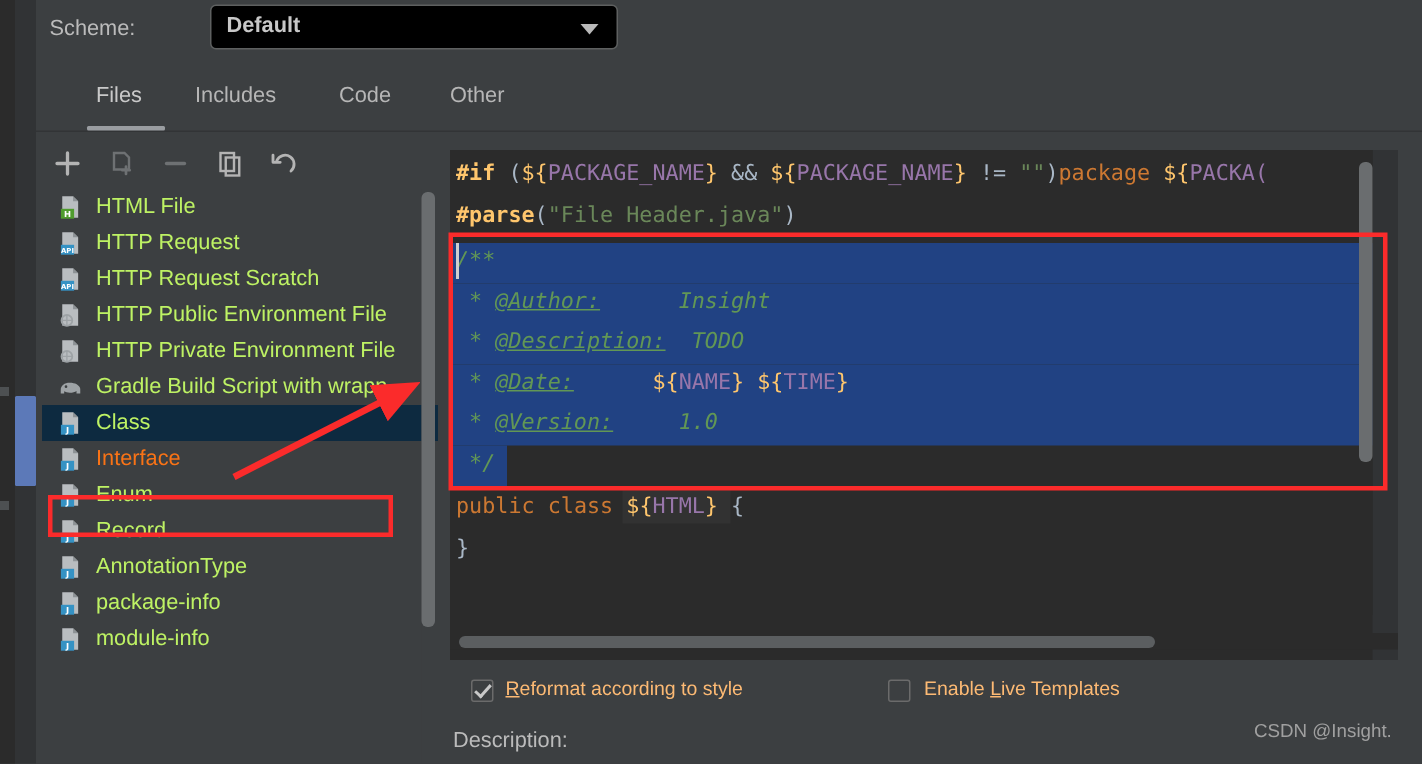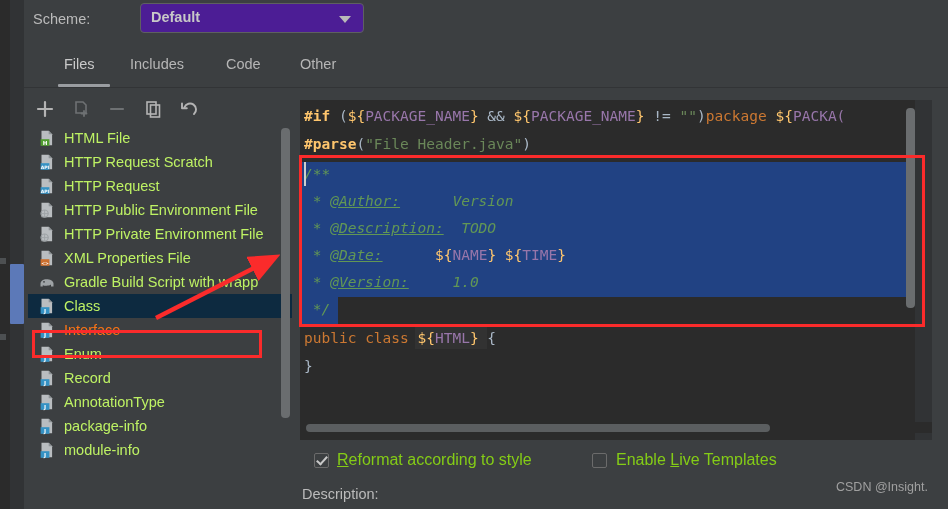--- a/index.html
+++ b/index.html
@@ -13,22 +13,22 @@
   
   #edge-strip{position:absolute;left:0;top:0;width:24px;height:509px;background:#313335;}
   #edge-strip .dark{position:absolute;left:0;top:0;width:10px;height:509px;background:#2b2b2b;}
   #edge-strip .thumb{position:absolute;left:10px;width:14px;background:#5c79b8;border-radius:1px;}
   #edge-strip .tickA{position:absolute;left:0;width:6px;height:6px;background:#4d5052;}
 
   
   #scheme-row{position:absolute;left:24px;top:0;width:924px;height:40px;}
   #scheme-label{position:absolute;left:9px;top:11px;font-size:14.5px;color:#bbbbbb;}
   #scheme-select{
-    position:absolute;left:116px;top:3px;width:224px;height:30px;
-    background:#4c1d95;border:1px solid #5e6060;border-radius:4px;
+    position:absolute;left:116px;top:3px;width:272px;height:30px;
+    background:#000000;border:1px solid #5e6060;border-radius:4px;
     box-sizing:border-box;
   }
   #scheme-select .val{position:absolute;left:10px;top:5px;font-size:14.5px;font-weight:bold;color:#c8c8c8;}
   #scheme-select .chev{position:absolute;right:12px;top:12px;width:0;height:0;
     border-left:6px solid transparent;border-right:6px solid transparent;border-top:7px solid #b9b9b9;}
 
   
   #tabbar{position:absolute;left:24px;top:44px;width:924px;height:44px;}
   #tabbar .tab{position:absolute;top:12px;font-size:14.5px;color:#b6b6b6;cursor:default;}
   #tabbar .tab.active{color:#c9c9c9;}
@@ -67,21 +67,21 @@
   #ed-vthumb{position:absolute;left:906px;width:9px;background:#6a6d6f;border-radius:4px;}
   #ed-htrack{position:absolute;left:300px;top:422px;width:632px;height:11px;background:#2b2b2b;}
   #ed-hthumb{position:absolute;top:424px;height:8px;background:#5b5e60;border-radius:4px;}
   #ed-rightgutter{position:absolute;left:915px;top:100px;width:17px;height:340px;background:#313335;}
 
   
   #bottom{position:absolute;left:300px;top:444px;width:648px;height:65px;}
   .cb{position:absolute;width:15px;height:15px;border:1px solid #6b6b6b;border-radius:2px;background:#3c3f41;box-sizing:border-box;}
   .cb.on::after{content:"";position:absolute;left:4px;top:0px;width:4px;height:9px;
     border:solid #c8c8c8;border-width:0 2px 2px 0;transform:rotate(42deg);}
-  .cbl{position:absolute;font-size:16px;color:#84cc16;white-space:nowrap;}
+  .cbl{position:absolute;font-size:13px;color:#fdba74;white-space:nowrap;}
   .mn{text-decoration:underline;}
   #desc-label{position:absolute;left:2px;top:42px;font-size:14.5px;color:#bbbbbb;}
   #watermark{position:absolute;left:836px;top:480px;font-size:12.5px;color:#a0a0a0;white-space:nowrap;}
 
   
   .annot-box{position:absolute;border:3px solid #fb2b2b;box-sizing:border-box;pointer-events:none;}
   #annot-arrow{position:absolute;left:140px;top:250px;pointer-events:none;}
 </style>
 </head>
 <body>
@@ -141,57 +141,48 @@
           </svg></span>
         <span class="lbl">HTML File</span>
       </div>
       <div class="row">
         <span class="ficon"><svg width="18" height="18" viewBox="0 0 18 18">
             <path d="M3.5 1.8 h7.2 l3.4 3.4 v11 h-10.6 z" fill="#b9bdc0"></path>
             <path d="M10.7 1.8 l3.4 3.4 h-3.4 z" fill="#8d9295"></path>
             <rect x="2.6" y="10.2" width="8.8" height="6.6" fill="#3592c4"></rect>
             <text x="7" y="15.6" font-family="DejaVu Sans, sans-serif" font-size="4.6" font-weight="bold" fill="#ffffff" text-anchor="middle">API</text>
           </svg></span>
+        <span class="lbl">HTTP Request</span>
+      </div>
+      <div class="row">
+        <span class="ficon"><svg width="18" height="18" viewBox="0 0 18 18">
+            <path d="M3.5 1.8 h7.2 l3.4 3.4 v11 h-10.6 z" fill="#b9bdc0"></path>
+            <path d="M10.7 1.8 l3.4 3.4 h-3.4 z" fill="#8d9295"></path>
+            <rect x="2.6" y="10.2" width="8.8" height="6.6" fill="#3592c4"></rect>
+            <text x="7" y="15.6" font-family="DejaVu Sans, sans-serif" font-size="4.6" font-weight="bold" fill="#ffffff" text-anchor="middle">API</text>
+          </svg></span>
         <span class="lbl">HTTP Request Scratch</span>
-      </div>
-      <div class="row">
-        <span class="ficon"><svg width="18" height="18" viewBox="0 0 18 18">
-            <path d="M3.5 1.8 h7.2 l3.4 3.4 v11 h-10.6 z" fill="#b9bdc0"></path>
-            <path d="M10.7 1.8 l3.4 3.4 h-3.4 z" fill="#8d9295"></path>
-            <rect x="2.6" y="10.2" width="8.8" height="6.6" fill="#3592c4"></rect>
-            <text x="7" y="15.6" font-family="DejaVu Sans, sans-serif" font-size="4.6" font-weight="bold" fill="#ffffff" text-anchor="middle">API</text>
-          </svg></span>
-        <span class="lbl">HTTP Request</span>
       </div>
       <div class="row">
         <span class="ficon"><svg width="18" height="18" viewBox="0 0 18 18">
             <path d="M3.5 1.8 h7.2 l3.4 3.4 v11 h-10.6 z" fill="#b9bdc0"></path>
             <path d="M10.7 1.8 l3.4 3.4 h-3.4 z" fill="#8d9295"></path>
             <circle cx="6.6" cy="12.6" r="3.6" fill="none" stroke="#9ea3a6" stroke-width="1.2"></circle>
             <path d="M6.6 9 v7.2 M3 12.6 h7.2" stroke="#9ea3a6" stroke-width="0.9"></path>
           </svg></span>
         <span class="lbl">HTTP Public Environment File</span>
       </div>
       <div class="row">
         <span class="ficon"><svg width="18" height="18" viewBox="0 0 18 18">
             <path d="M3.5 1.8 h7.2 l3.4 3.4 v11 h-10.6 z" fill="#b9bdc0"></path>
             <path d="M10.7 1.8 l3.4 3.4 h-3.4 z" fill="#8d9295"></path>
             <circle cx="6.6" cy="12.6" r="3.6" fill="none" stroke="#9ea3a6" stroke-width="1.2"></circle>
             <path d="M6.6 9 v7.2 M3 12.6 h7.2" stroke="#9ea3a6" stroke-width="0.9"></path>
           </svg></span>
         <span class="lbl">HTTP Private Environment File</span>
-      </div>
-      <div class="row">
-        <span class="ficon"><svg width="18" height="18" viewBox="0 0 18 18">
-            <path d="M3.5 1.8 h7.2 l3.4 3.4 v11 h-10.6 z" fill="#b9bdc0"></path>
-            <path d="M10.7 1.8 l3.4 3.4 h-3.4 z" fill="#8d9295"></path>
-            <rect x="2.6" y="10.2" width="8.8" height="6.6" fill="#cc6f2e"></rect>
-            <text x="7" y="15.6" font-family="DejaVu Sans, sans-serif" font-size="4.6" font-weight="bold" fill="#ffffff" text-anchor="middle">&lt;&gt;</text>
-          </svg></span>
-        <span class="lbl">XML Properties File</span>
       </div>
       <div class="row">
         <span class="ficon"><svg width="18" height="18" viewBox="0 0 18 18">
             <path d="M2.5 11 C2.5 8 5 6.2 8.5 6.2 C12 6.2 15 7.6 15.5 10.2 L15.5 13.4 L13 13.4 L13 11.6 C12 12.4 10.4 12.8 8.6 12.8 C7 12.8 5.6 12.5 4.8 11.9 L4.8 13.4 L2.5 13.4 Z" fill="#9ea3a6"></path>
             <circle cx="6" cy="8.8" r="0.9" fill="#3c3f41"></circle>
           </svg></span>
         <span class="lbl">Gradle Build Script with wrapp</span>
       </div>
       <div class="row sel">
         <span class="ficon"><svg width="18" height="18" viewBox="0 0 18 18">
@@ -261,21 +252,21 @@
   <div id="lp-scroll-thumb" style="top:34px;height:290px;"></div>
 </div>
 
 <div id="editor">
     <div class="chunkbg" style="left: 115px; top: 227px; width: 72px; height: 22px;"></div>
     <div class="cl" style="top: 8px;"><span class="dir">#if</span><span class="op"> (</span><span class="dollar">$</span><span class="brace">{</span><span class="var">PACKAGE_NAME</span><span class="brace">}</span><span class="op"> &amp;&amp; </span><span class="dollar">$</span><span class="brace">{</span><span class="var">PACKAGE_NAME</span><span class="brace">}</span><span class="op"> != </span><span class="str">""</span><span class="op">)</span><span class="kw">package</span><span class="op"> </span><span class="dollar">$</span><span class="brace">{</span><span class="var">PACKA(</span></div>
     <div class="cl" style="top: 36px;"><span class="dir">#parse</span><span class="op">(</span><span class="str">"File Header.java"</span><span class="op">)</span></div>
     <div class="sel-band" style="top: 62px; height: 27px; width: 628px;"></div>
     <div class="cl" style="top: 66px;"><span class="cmt">/**</span></div>
     <div class="sel-band" style="top: 89px; height: 27px; width: 628px;"></div>
-    <div class="cl" style="top: 93px;"><span class="cmt"> * </span><span class="cmtu">@Author:</span><span class="cmt">      Version</span></div>
+    <div class="cl" style="top: 93px;"><span class="cmt"> * </span><span class="cmtu">@Author:</span><span class="cmt">      Insight</span></div>
     <div class="sel-band" style="top: 116px; height: 27px; width: 628px;"></div>
     <div class="cl" style="top: 120px;"><span class="cmt"> * </span><span class="cmtu">@Description:</span><span class="cmt">  TODO</span></div>
     <div class="sel-band" style="top: 143px; height: 27px; width: 628px;"></div>
     <div class="cl" style="top: 147px;"><span class="cmt"> * </span><span class="cmtu">@Date:</span><span class="cmt">      </span><span class="dollar">$</span><span class="brace">{</span><span class="var">NAME</span><span class="brace">}</span><span class="cmt"> </span><span class="dollar">$</span><span class="brace">{</span><span class="var">TIME</span><span class="brace">}</span></div>
     <div class="sel-band" style="top: 170px; height: 27px; width: 628px;"></div>
     <div class="cl" style="top: 174px;"><span class="cmt"> * </span><span class="cmtu">@Version:</span><span class="cmt">     1.0</span></div>
     <div class="sel-band" style="top: 197px; height: 27px; width: 38px;"></div>
     <div class="cl" style="top: 201px;"><span class="cmt"> */</span></div>
     <div class="cl" style="top: 230px;"><span class="kw">public</span><span class="op"> </span><span class="kw">class</span><span class="op"> </span><span class="dollar">$</span><span class="brace">{</span><span class="var">HTML</span><span class="brace">}</span><span class="op"> {</span></div>
     <div class="cl" style="top: 258px;"><span class="op">}</span></div>

